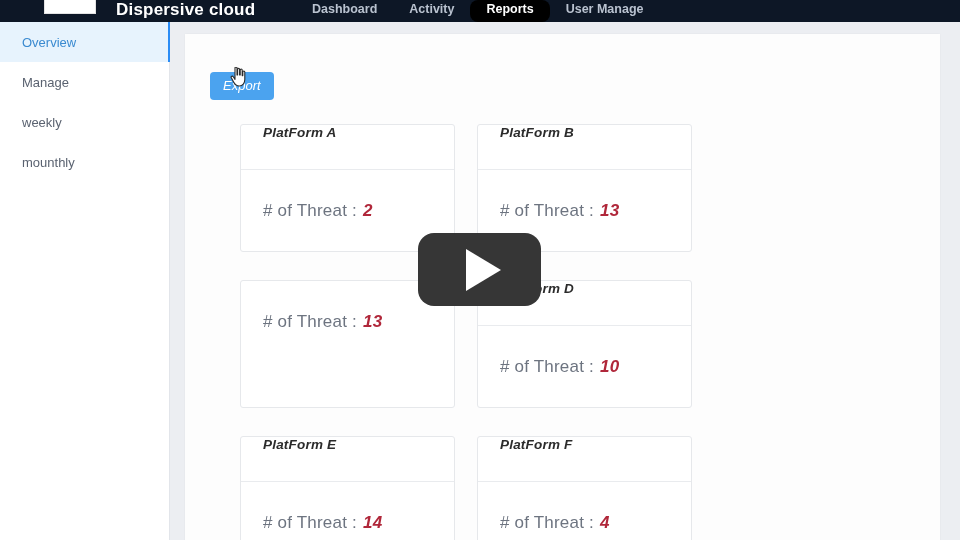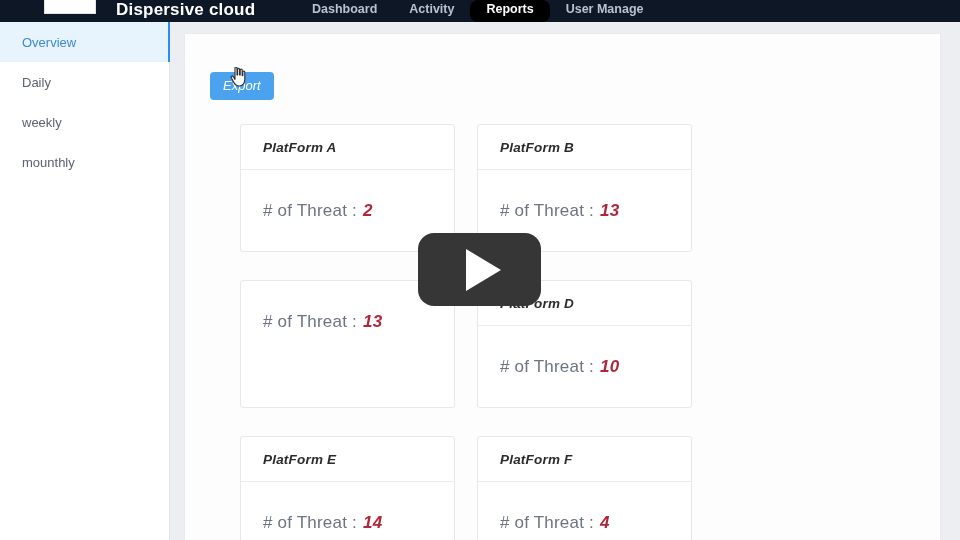--- a/index.html
+++ b/index.html
@@ -163,21 +163,20 @@
   }
   .card {
     width: 215px;
     background: #ffffff;
     border: 1px solid #e6e8eb;
     border-radius: 3px;
   }
   .card-head {
     height: 45px;
     display: flex;
-    align-items: center;
     padding-left: 22px;
     border-bottom: 1px solid #e9ebee;
   }
   .card-title {
     font-size: 13.5px;
     font-weight: bold;
     font-style: italic;
     color: #2b2b2b;
     letter-spacing: .2px;
   }
@@ -276,21 +275,21 @@
     <div class="nav-links">
       <div class="nav-link">Dashboard</div>
       <div class="nav-link">Activity</div>
       <div class="nav-link active">Reports</div>
       <div class="nav-link">User Manage</div>
     </div>
   </div>
 
   <div class="sidebar">
     <div class="side-item active">Overview</div>
-    <div class="side-item">Daily</div>
+    <div class="side-item">Manage</div>
     <div class="side-item">weekly</div>
     <div class="side-item">mounthly</div>
   </div>
 
   <div class="page-area">
     <div class="content-panel">
 
       <button class="export-btn">Export</button>
 
       <div class="cards">

